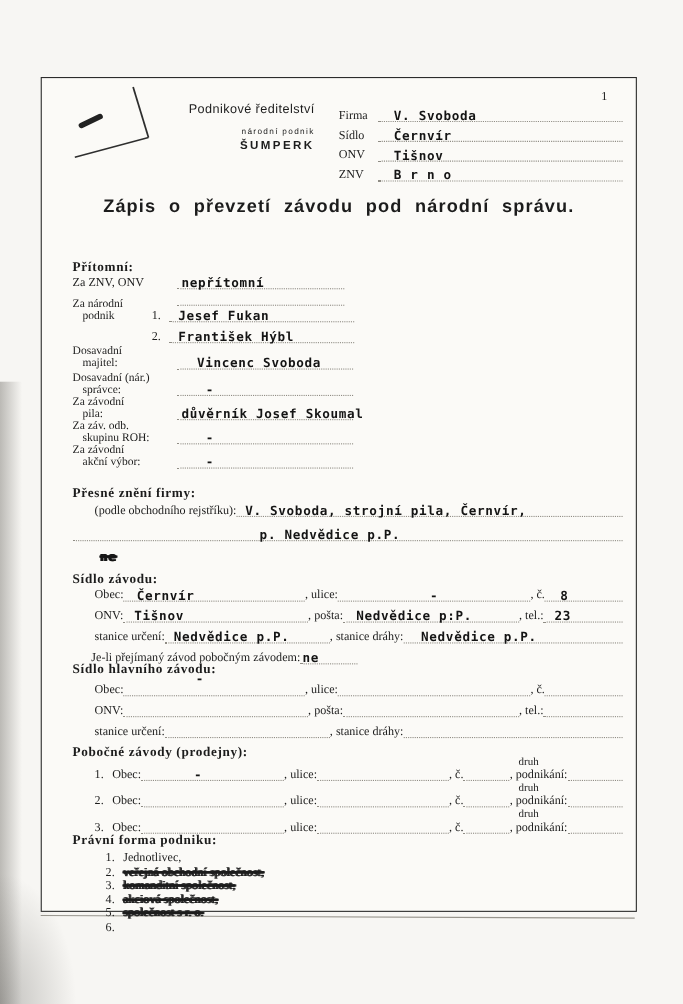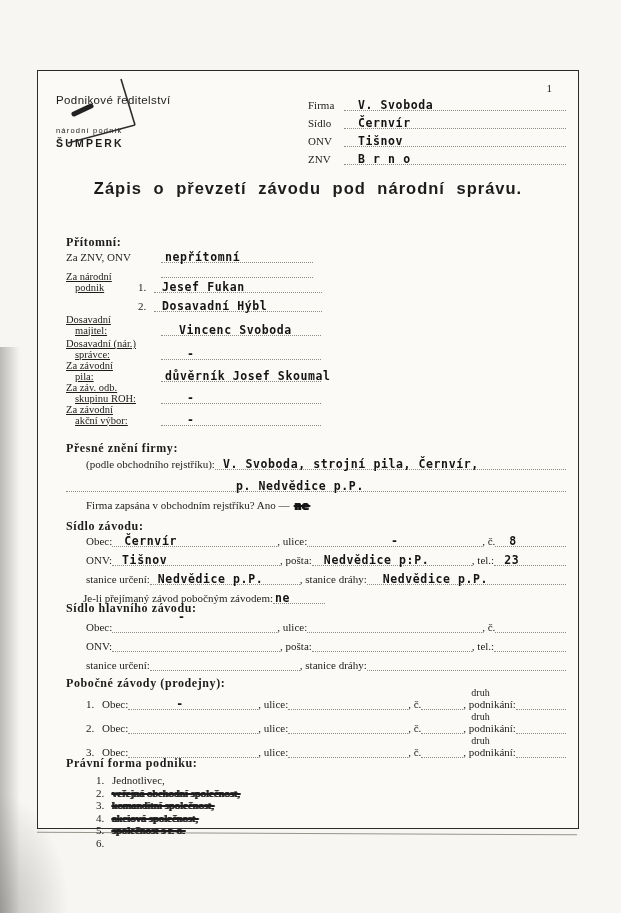--- a/index.html
+++ b/index.html
@@ -16,25 +16,25 @@
   .page-edge-line{position:absolute;left:37px;top:833px;width:540px;height:1px;
     background:#97948c;transform:rotate(.25deg);}
 
   
   .frame{position:absolute;left:37px;top:70px;width:540px;height:757px;
     border:1.6px solid #2b2b2b;background:#fbfaf7;}
 
   .pagenum{position:absolute;top:11px;right:26px;font-size:11px;}
 
   
-  .letterhead{position:absolute;left:18px;top:22px;width:230px;text-align:left;
+  .letterhead{position:absolute;left:18px;top:22px;width:230px;text-align:right;
     font-family:"Liberation Sans",sans-serif;line-height:1.25;}
   .lh1{font-size:11.5px;letter-spacing:.4px;}
   .lh2{font-size:14.5px;font-weight:bold;letter-spacing:2.6px;margin-top:2px;white-space:nowrap;}
-  .lh3{font-size:7.5px;letter-spacing:1.2px;margin-top:19px;}
+  .lh3{font-size:7.5px;letter-spacing:1.2px;margin-top:8px;}
   .lh4{font-size:10.5px;font-weight:bold;letter-spacing:2.2px;margin-top:1px;}
   .pen-svg{position:absolute;left:10px;top:2px;pointer-events:none;}
 
   
   .hdr-fields{position:absolute;left:270px;top:22px;width:258px;}
   .hrow{display:flex;align-items:flex-end;height:18px;}
   .hrow .hlbl{font-size:11px;width:36px;flex:none;margin-top:31px;}
   .hrow .hfield{flex:1;border-bottom:1px dotted #8f8c84;height:100%;
     display:flex;align-items:flex-end;}
 
@@ -46,21 +46,21 @@
   .tw{font-family:"DejaVu Sans Mono",monospace;font-size:11.5px;font-weight:bold;
     letter-spacing:.6px;color:#141414;white-space:pre;line-height:1;
     position:relative;top:1px;}
 
   
   .sec{position:absolute;left:28px;width:500px;margin-top:30px;}
   .sec-heading{font-size:12px;font-weight:bold;letter-spacing:.6px;}
 
   .frow{position:absolute;left:0;right:0;height:14px;display:flex;align-items:flex-end;}
   .lbl{font-size:11px;flex:none;}
-  .lbl2{font-size:10.5px;line-height:10.5px;flex:none;text-decoration:underline;}
+  .lbl2{font-size:10.5px;line-height:10.5px;flex:none;}
   .lbl2 .l2{display:block;padding-left:9px;}
   .field{border-bottom:1px dotted #8f8c84;height:100%;
     display:flex;align-items:flex-end;overflow:visible;}
   .field.grow{flex:1;}
   .num{font-size:11px;flex:none;width:16px;}
 
   .xstruck{text-decoration:line-through;text-decoration-thickness:1.8px;
     text-shadow:.7px 0 #1f1f1f,-.7px 0 #1f1f1f;}
 
   .druhwrap{position:relative;flex:none;display:flex;align-items:flex-end;}
@@ -142,21 +142,21 @@
       </span>
       <span class="num">1.</span>
       <span class="field" style="width:168px">
           <span class="tw" style="padding-left:8px">Jesef Fukan</span>
         </span>
     </div>
 
     <div class="frow" style="top:63px;left:72px">
       <span class="num">2.</span>
       <span class="field" style="width:168px">
-          <span class="tw" style="padding-left:8px">Dosavadní Hýbl</span>
+          <span class="tw" style="padding-left:8px">František Hýbl</span>
         </span>
     </div>
 
     <div class="frow" style="top:87px">
       <span class="lbl2" style="width:95px">
         <span>Dosavadní</span>
         <span class="l2">majitel:</span>
       </span>
       <span class="field" style="width:160px">
           <span class="tw" style="padding-left:18px">Vincenc Svoboda</span>
@@ -211,21 +211,20 @@
           <span class="tw" style="padding-left:170px">p. Nedvědice p.P.</span>
         </span>
     </div>
     <div class="frow" style="top:15px;left:20px">
       <span class="lbl">(podle obchodního rejstříku):</span>
       <span class="field grow">
           <span class="tw" style="padding-left:8px">V. Svoboda, strojní pila, Černvír,</span>
         </span>
     </div>
     <div class="frow" style="top:56px;left:20px">
-      <span class="lbl">Firma zapsána v obchodním rejstříku? Ano —</span>
       <span class="tw xstruck" style="padding-left:5px">ne</span>
     </div>
   </div>
 
   <div class="sec" style="top:418px;height:92px">
     <div class="sec-heading">Sídlo závodu:</div>
     <div class="frow" style="top:14px;left:20px">
       <span class="lbl">Obec:</span>
       <span class="field" style="width:165px">
           <span class="tw" style="padding-left:12px">Černvír</span>

